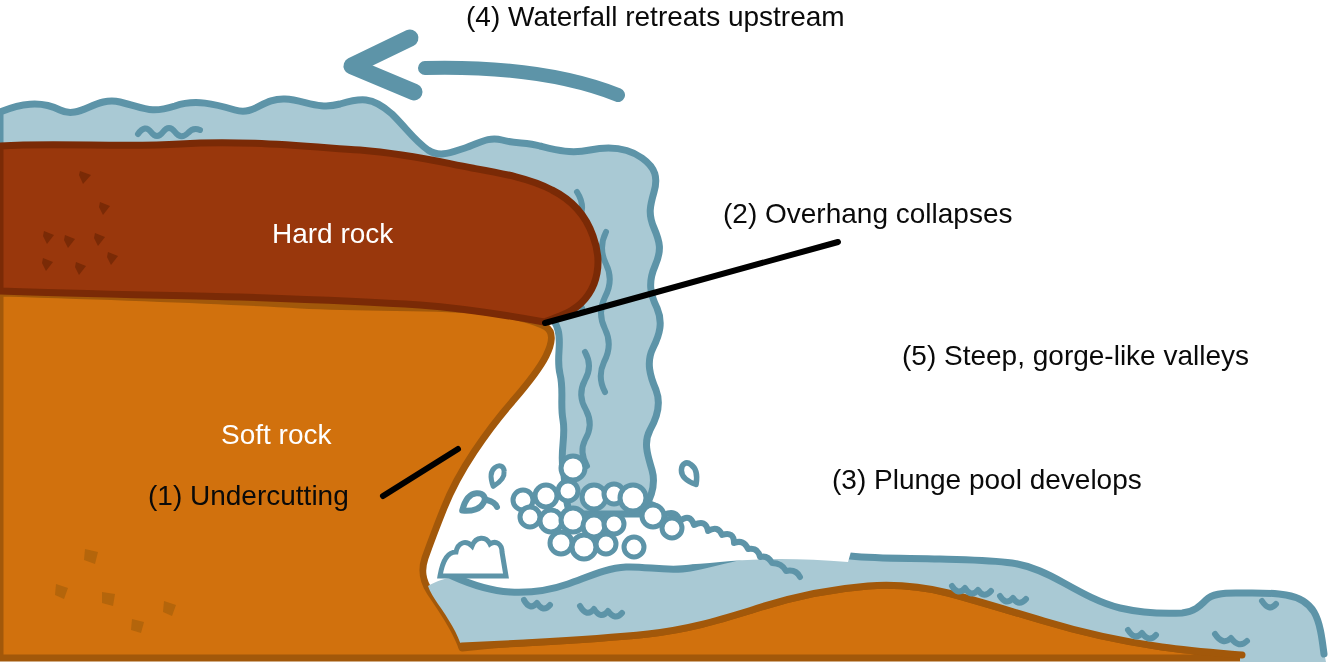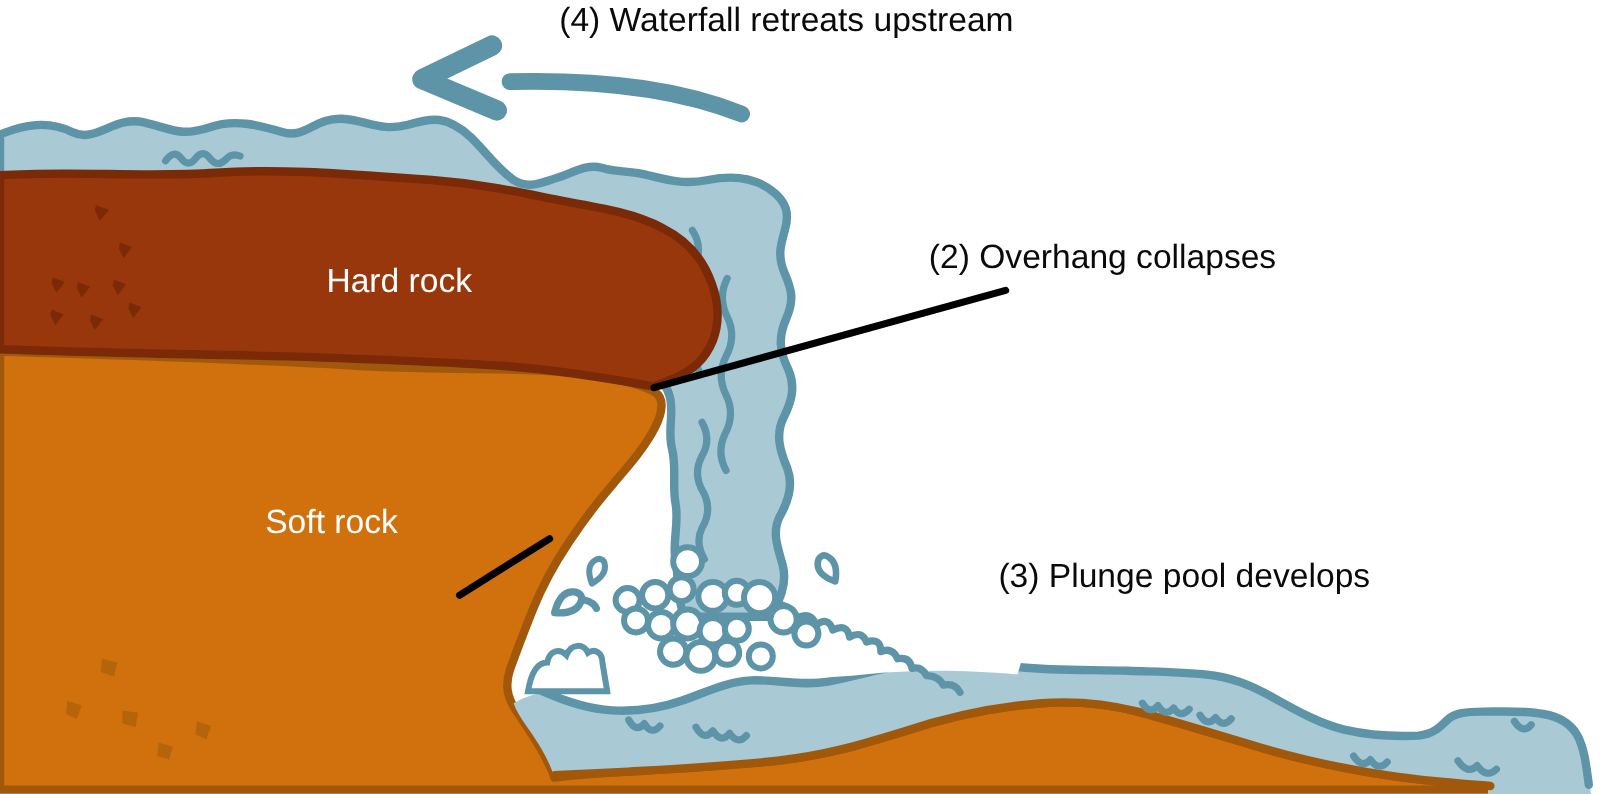--- a/index.html
+++ b/index.html
@@ -175,17 +175,19 @@
     <path class="leader" d="M 383 496 L 458 449"></path>
     <path class="leader" d="M 545 323 L 838 242"></path>
 
     <g>
       <path class="arrow" style="stroke-width:14" d="M 618 95 C 570 76 510 66 425 68"></path>
       <path class="arrow" style="stroke-width:17" d="M 410 38 L 352 66 L 414 92"></path>
     </g>
   </svg>
 
   <div class="lbl" style="left:466px;top:2px;">(4) Waterfall retreats upstream</div>
-  <div class="lbl" style="left:774px;top:199px;">(2) Overhang collapses</div>
+  <div class="lbl" style="left:723px;top:199px;">(2) Overhang collapses</div>
+  <div class="lbl" style="left:902px;top:341px;">(5) Steep, gorge-like valleys</div>
   <div class="lbl" style="left:832px;top:465px;text-align:right;">(3) Plunge pool develops</div>
+  <div class="lbl" style="left:148px;top:481px;">(1) Undercutting</div>
   <div class="rock-lbl" style="left:272px;top:218px;">Hard rock</div>
   <div class="rock-lbl" style="left:221px;top:391px;margin-top:28px;">Soft rock</div>
 </div>
 
 </body></html>

